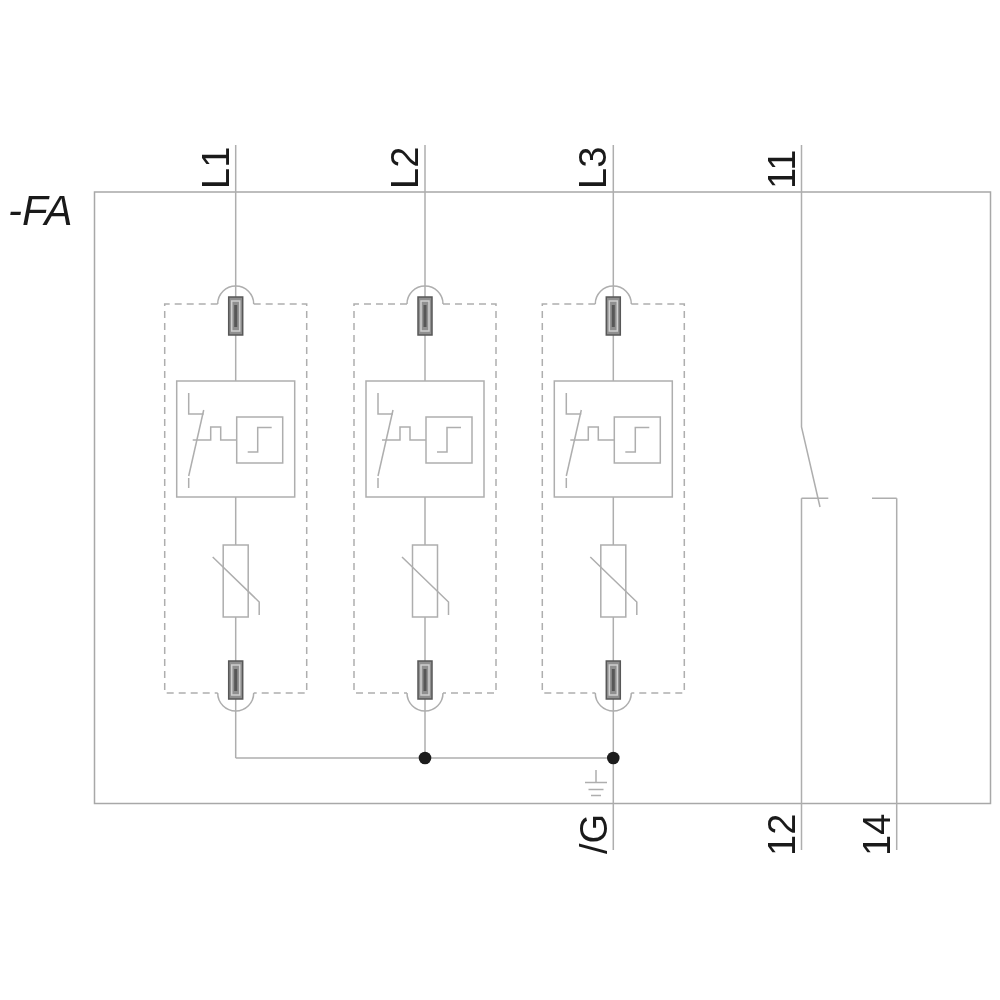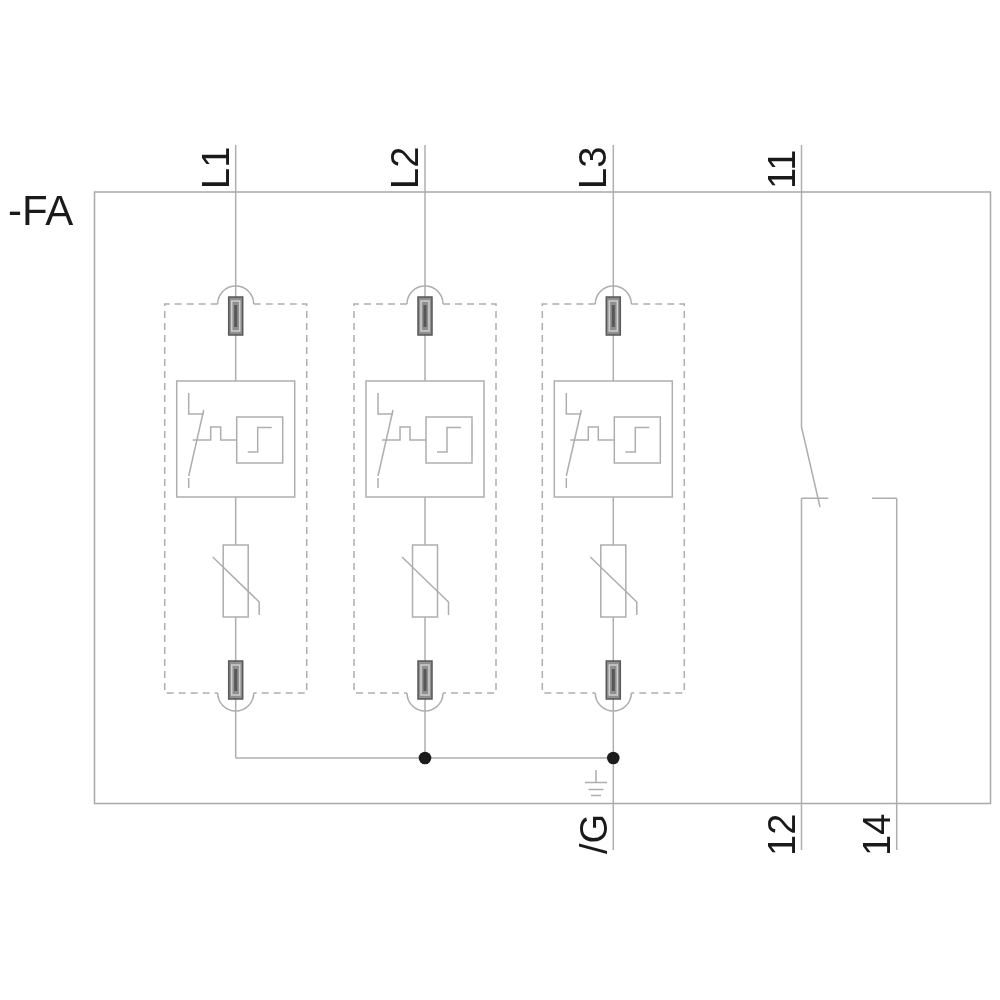--- a/index.html
+++ b/index.html
@@ -90,21 +90,21 @@
 
     <path d="M 596 770 V 782 M 585 782.5 H 607 M 588.5 789.5 H 603.5 M 591 795.5 H 601" fill="none" stroke="#aeaeae" stroke-width="1.5"></path>
 
     <g fill="none" stroke="#aeaeae" stroke-width="1.5">
       <path d="M 801.5 145 V 427 L 820 507"></path>
       <path d="M 801.5 498.3 H 828.3 M 801.5 498.3 V 850"></path>
       <path d="M 872 498.3 H 896.7 M 896.7 498.3 V 850"></path>
     </g>
   </svg>
 
-  <div class="label hlabel" style="left:8px; top:191px;">-FA</div>
+  <div class="label hlabel" style="left:8px; top:191px;font-style:italic;">-FA</div>
 
   <div class="label vlabel" style="left:233px; top:155px;">L1</div>
 
   <div class="label vlabel" style="left:422px; top:155px;">L2</div>
 
   <div class="label vlabel" style="left:610px; top:155px;">L3</div>
 
   <div class="label vlabel" style="left:799px; top:155px;">11</div>
 
   <div class="label vlabel" style="left:799px; top:822px;">12</div>

